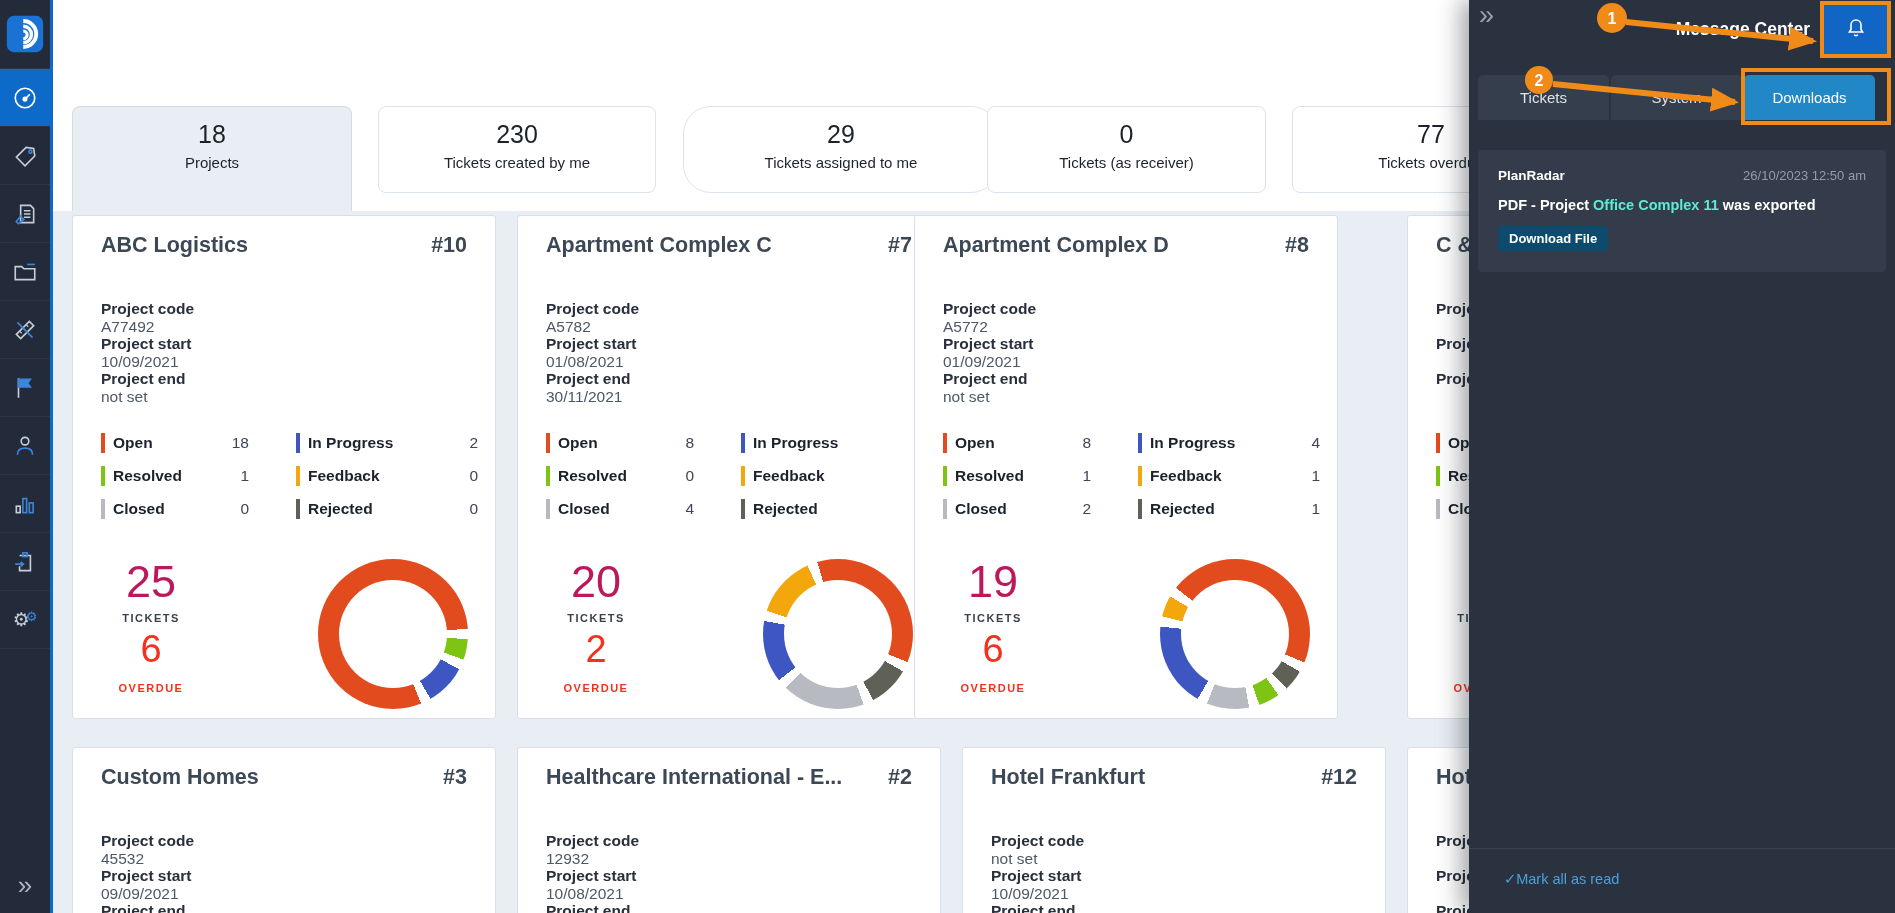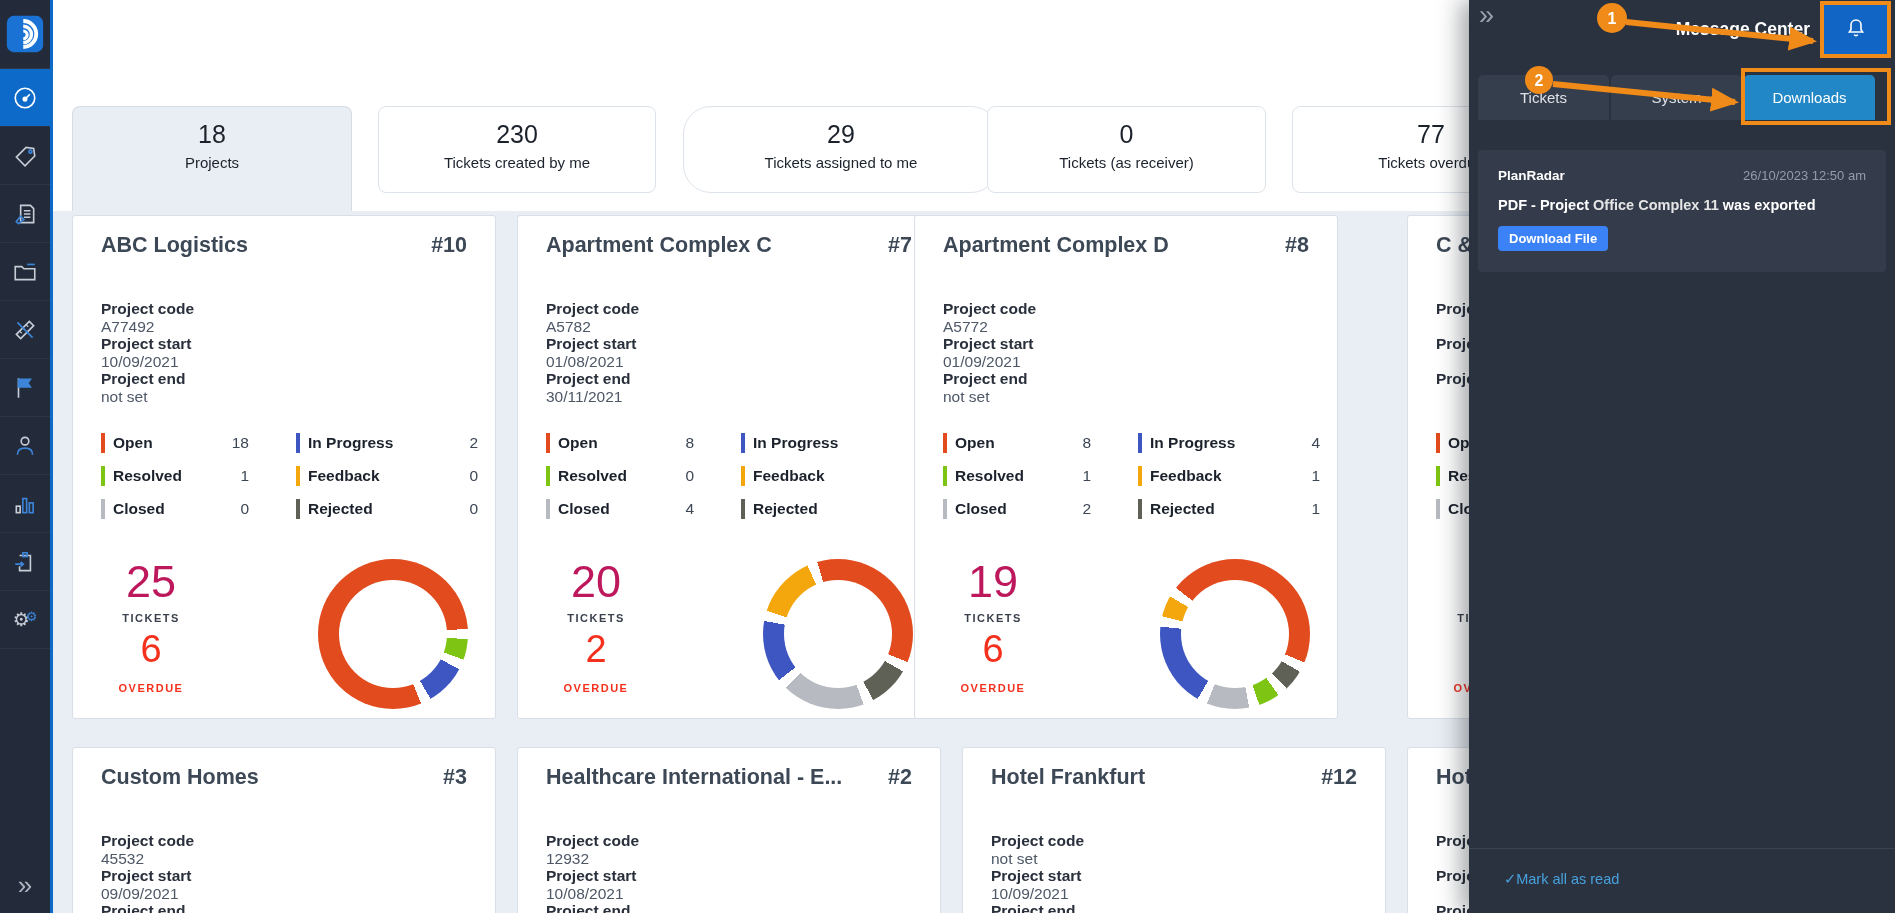--- a/index.html
+++ b/index.html
@@ -53,22 +53,22 @@
   .bell-wrap { position:absolute; left:351px; top:1px; width:71px; height:57px; border:4px solid #f08a19; background:#1065c5; display:flex; align-items:center; justify-content:center; cursor:pointer; }
   .tabs { position:absolute; left:9px; top:75px; width:408px; height:45px; display:flex; gap:2px; }
   .tab { width:131px; height:45px; background:#353e4d; color:#dfe3e8; font-size:15px; display:flex; align-items:center; justify-content:center; border-radius:5px 5px 0 0; cursor:pointer; }
   .tab.active { background:#2187c6; color:#fff; }
   .tab-outline { position:absolute; left:272px; top:68px; width:150px; height:57px; border:4px solid #f08a19; pointer-events:none; }
   .notif { position:absolute; left:9px; top:150px; width:408px; height:122px; background:#343c4b; border-radius:4px; padding:18px 20px; }
   .notif .row1 { display:flex; justify-content:space-between; align-items:baseline; }
   .notif .sender { color:#fff; font-size:13.5px; font-weight:bold; }
   .notif .time { color:#959ca7; font-size:13px; }
   .notif .msg { margin-top:14px; color:#fff; font-size:14.5px; font-weight:bold; }
-  .notif .msg .hl { color:#e5e5e5; }
-  .dl-btn { display:inline-block; margin-top:13px; background:#3b82f6; color:#fff; font-size:13px; font-weight:bold; padding:5px 11px; border-radius:4px; border:none; cursor:pointer; font-family:inherit; }
+  .notif .msg .hl { color:#5eead4; }
+  .dl-btn { display:inline-block; margin-top:13px; background:#0c4a6e; color:#fff; font-size:13px; font-weight:bold; padding:5px 11px; border-radius:4px; border:none; cursor:pointer; font-family:inherit; }
   .panel .footer { position:absolute; left:0; bottom:0; width:426px; height:65px; border-top:1px solid #3a4352; }
   .mark-all { position:absolute; left:35px; top:22px; color:#47a1dd; font-size:14.5px; cursor:pointer; }
   .ann-svg { position:absolute; left:0; top:0; width:426px; height:913px; pointer-events:none; }
 </style>
 </head>
 <body>
 
 <div class="stage">
 
   <header class="topbar">

